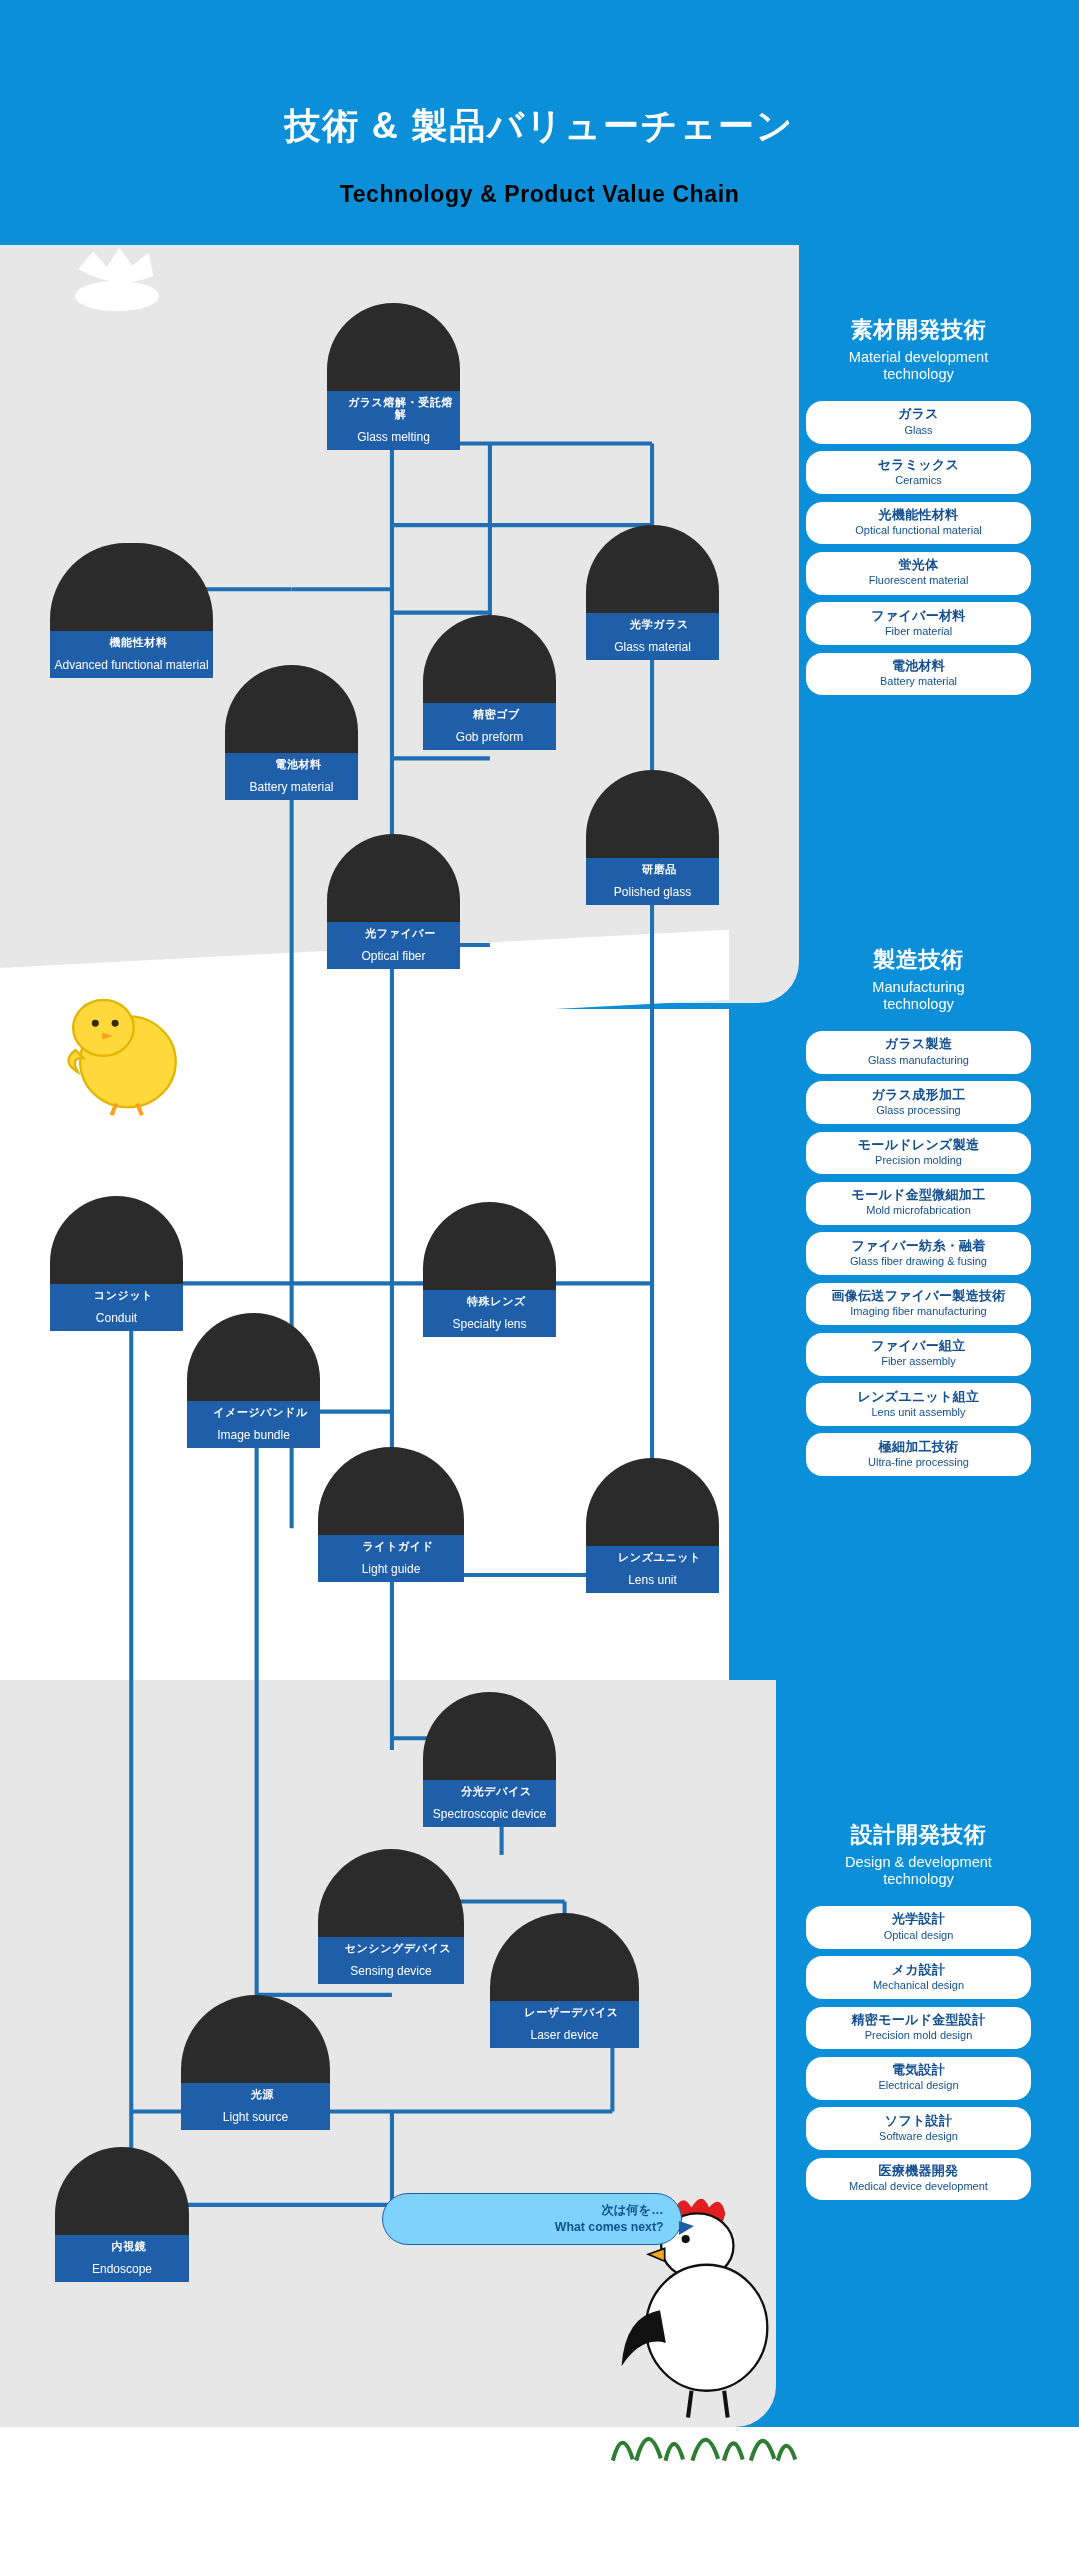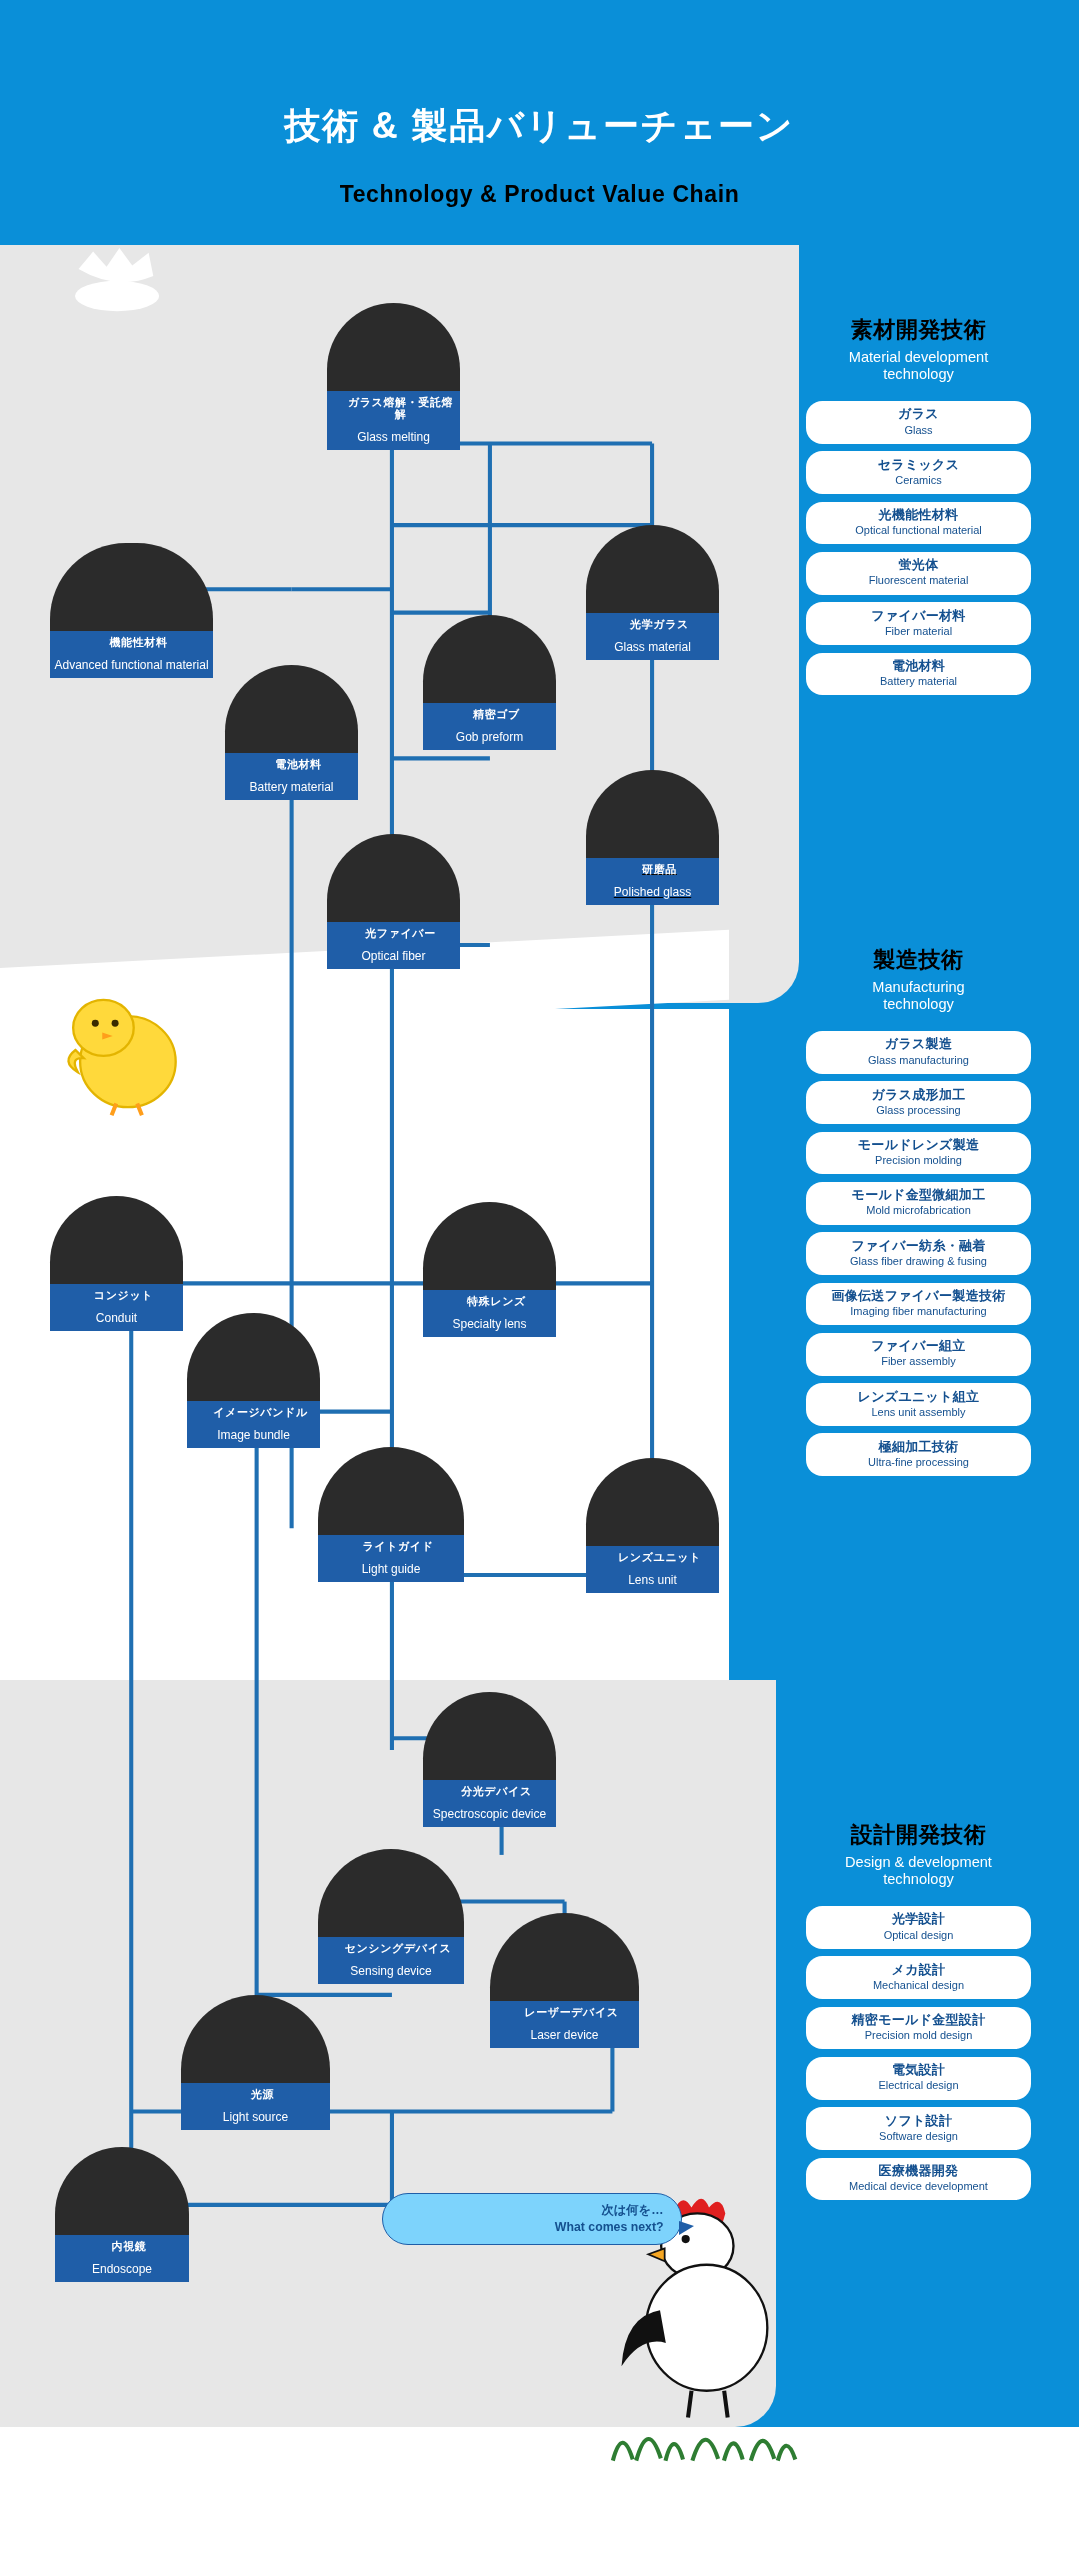--- a/index.html
+++ b/index.html
@@ -92,21 +92,21 @@
     background: #ffffff;
   }
   
   .cat-group {
     position: absolute;
     z-index: 5;
     width: 233px;
     left: 802px;
   }
   .cat-title-ja {
-    color: #000000;
+    color: #ffffff;
     font-size: 22px;
     font-weight: bold;
     text-align: center;
     letter-spacing: 0.6px;
   }
   .cat-title-en {
     color: #ffffff;
     font-size: 14.6px;
     text-align: center;
     line-height: 1.18;
@@ -333,21 +333,21 @@
   </div>
 
   <div class="node" style="left:225px; top:665px; width:133px;">
     <div class="dome tex-battery"></div>
     <div class="label">
       <div class="ja">電池材料</div>
       <div class="en">Battery material</div>
     </div>
   </div>
 
-  <div class="node" style="left:586px; top:770px; width:133px;text-decoration:underline;">
+  <div class="node" style="left:586px; top:770px; width:133px;">
     <div class="dome tex-polished"></div>
     <div class="label">
       <div class="ja">研磨品</div>
       <div class="en">Polished glass</div>
     </div>
   </div>
 
   <div class="node" style="left:327px; top:834px; width:133px;">
     <div class="dome tex-fiber"></div>
     <div class="label">

